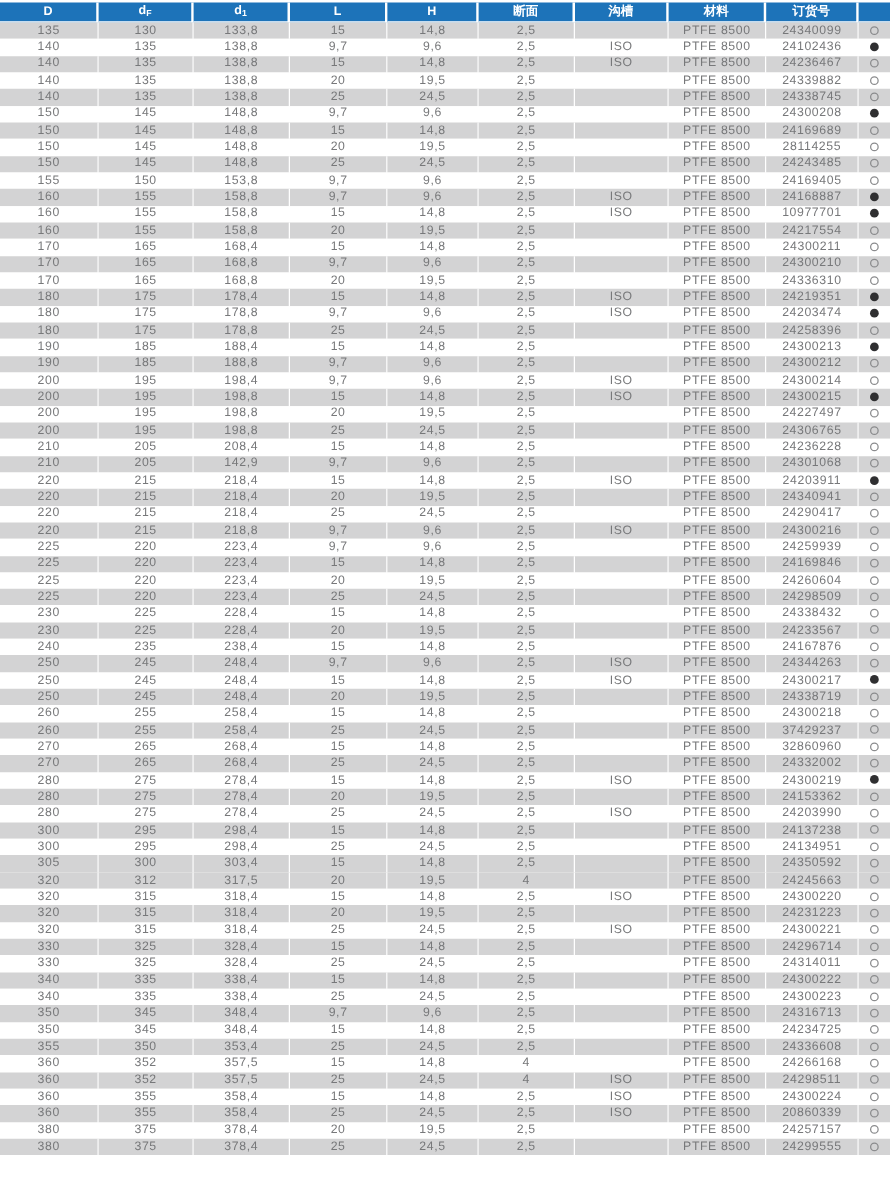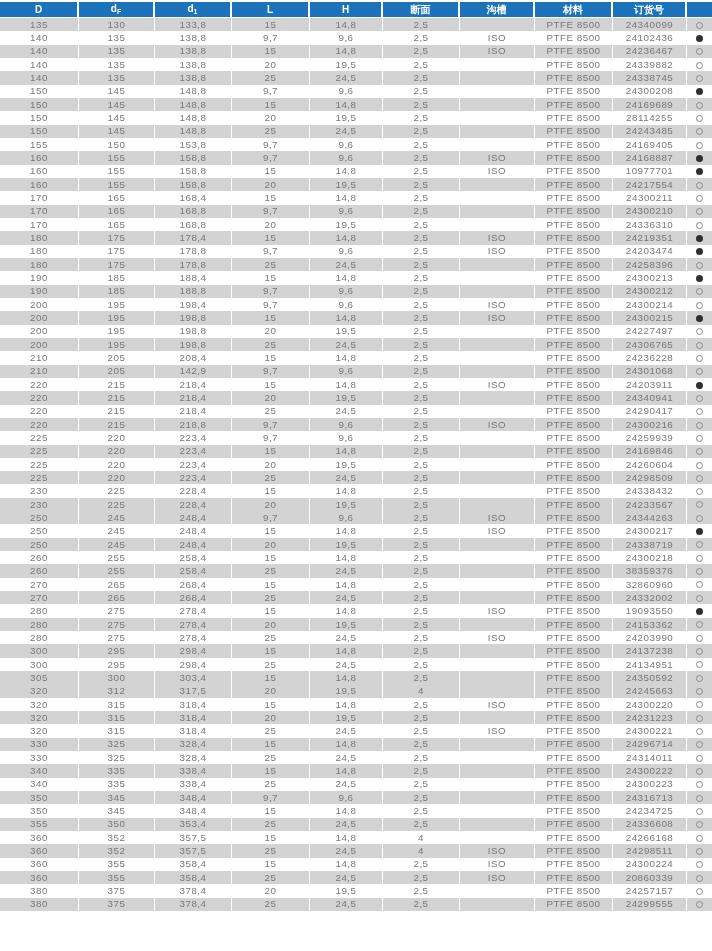--- a/index.html
+++ b/index.html
@@ -525,20 +525,32 @@
           <td>225</td>
           <td>228,4</td>
           <td>20</td>
           <td>19,5</td>
           <td>2,5</td>
           <td></td>
           <td>PTFE 8500</td>
           <td>24233567</td>
           <td><span class="dot hollow"></span></td>
         </tr>
+        <tr class="even">
+          <td>240</td>
+          <td>235</td>
+          <td>238,4</td>
+          <td>15</td>
+          <td>14,8</td>
+          <td>2,5</td>
+          <td></td>
+          <td>PTFE 8500</td>
+          <td>24167876</td>
+          <td><span class="dot hollow"></span></td>
+        </tr>
         <tr class="odd">
           <td>250</td>
           <td>245</td>
           <td>248,4</td>
           <td>9,7</td>
           <td>9,6</td>
           <td>2,5</td>
           <td>ISO</td>
           <td>PTFE 8500</td>
           <td>24344263</td>
@@ -582,21 +594,21 @@
         </tr>
         <tr class="odd">
           <td>260</td>
           <td>255</td>
           <td>258,4</td>
           <td>25</td>
           <td>24,5</td>
           <td>2,5</td>
           <td></td>
           <td>PTFE 8500</td>
-          <td>38359376</td>
+          <td>37429237</td>
           <td><span class="dot hollow"></span></td>
         </tr>
         <tr class="even">
           <td>270</td>
           <td>265</td>
           <td>268,4</td>
           <td>15</td>
           <td>14,8</td>
           <td>2,5</td>
           <td></td>
@@ -618,21 +630,21 @@
         </tr>
         <tr class="even">
           <td>280</td>
           <td>275</td>
           <td>278,4</td>
           <td>15</td>
           <td>14,8</td>
           <td>2,5</td>
           <td>ISO</td>
           <td>PTFE 8500</td>
-          <td>19093550</td>
+          <td>24300219</td>
           <td><span class="dot filled"></span></td>
         </tr>
         <tr class="odd">
           <td>280</td>
           <td>275</td>
           <td>278,4</td>
           <td>20</td>
           <td>19,5</td>
           <td>2,5</td>
           <td></td>

